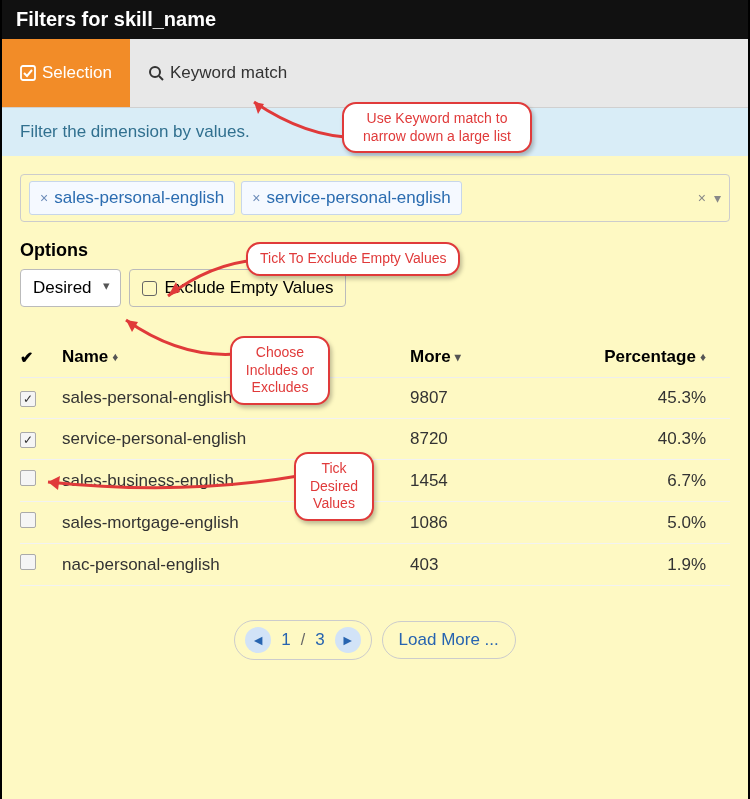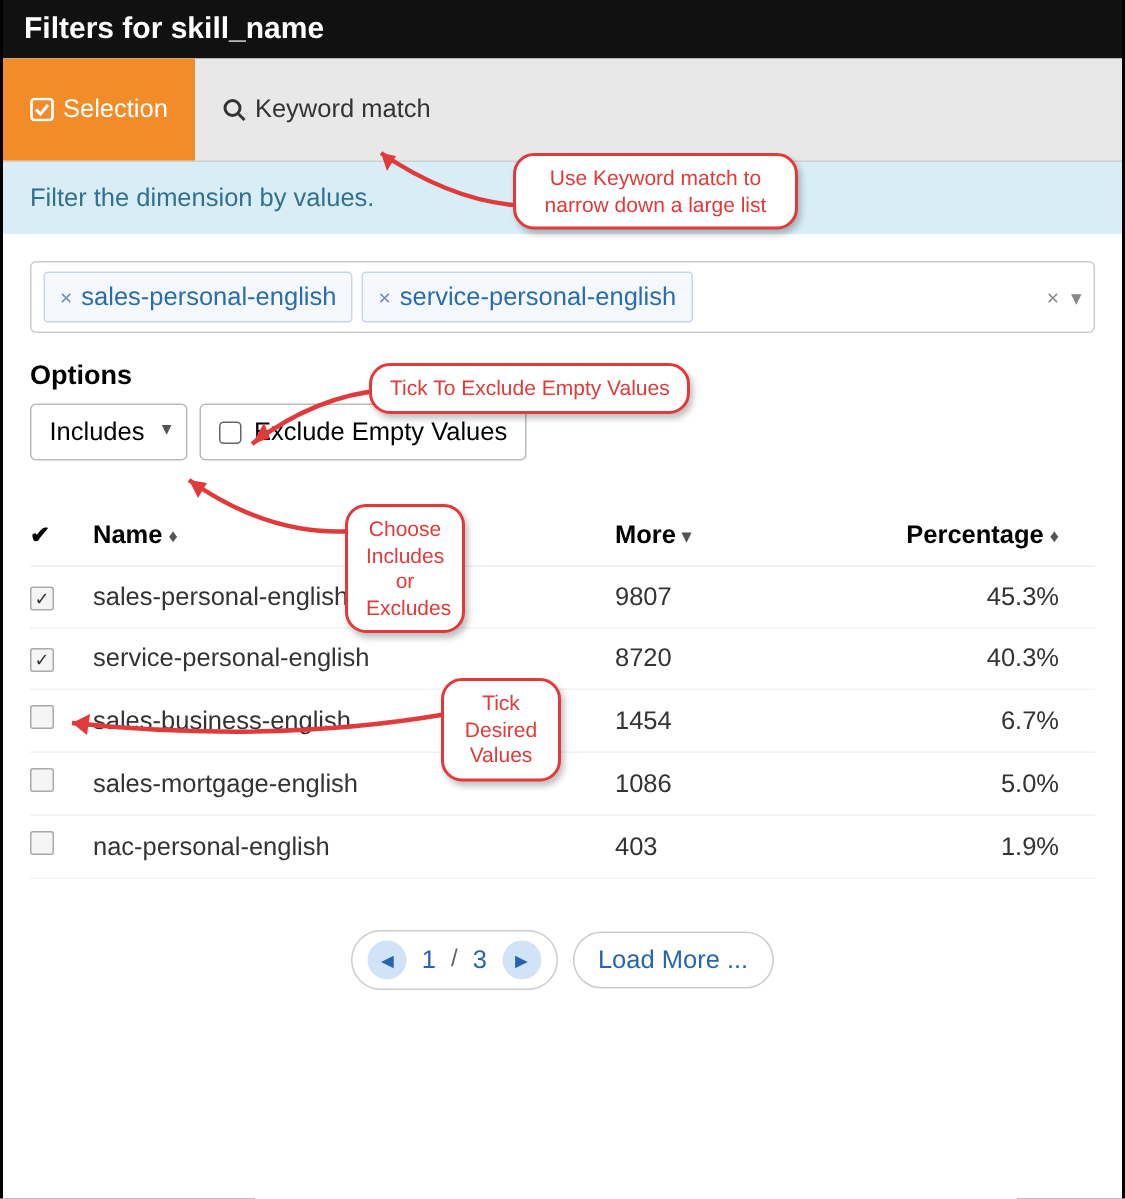--- a/index.html
+++ b/index.html
@@ -5,21 +5,21 @@
   * { box-sizing: border-box; }
   body {
     margin: 0;
     font-family: -apple-system, BlinkMacSystemFont, "Segoe UI", Arial, sans-serif;
     background: #000;
     width: 750px;
     height: 799px;
     overflow: hidden;
   }
   .modal {
-    background: #ffffff;
+    background: #fef9c3;
     width: 746px;
     margin: 0 2px;
     height: 799px;
     position: relative;
   }
   .header {
     background: #111;
     color: #fff;
     padding: 8px 14px;
     font-size: 20px;
@@ -281,21 +281,21 @@
       </span>
       <span class="chips-controls">
         <span>×</span>
         <span>▾</span>
       </span>
     </div>
 
     <div class="options-label">Options</div>
     <div class="options-row">
       <div class="select-box">
-        <span>Includes</span>
+        <span>Desired</span>
       </div>
       <div class="exclude-box">
         <span class="cbx"></span>
         <span>Exclude Empty Values</span>
       </div>
     </div>
 
     <div class="table">
       <div class="thead">
         <div class="th th-check">✔</div>
@@ -362,21 +362,21 @@
         <path d="M128 40 Q70 48 8 6" stroke="#e03a3a" stroke-width="3" fill="none"></path>
         <path d="M8 6 L18 8 L12 18 Z" fill="#e03a3a"></path>
       </svg>
 
     <div class="callout" style="top:86px; left:244px;">Tick To Exclude Empty Values</div>
     <svg class="arrow" style="top:100px; left:158px;" width="100" height="48">
         <path d="M96 4 Q50 8 8 40" stroke="#e03a3a" stroke-width="3" fill="none"></path>
         <path d="M8 40 L20 36 L16 26 Z" fill="#e03a3a"></path>
       </svg>
 
-    <div class="callout" style="top:180px; left:228px; width:80px;">Choose Includes or Excludes</div>
+    <div class="callout" style="top:180px; left:228px; width:100px;">Choose Includes or Excludes</div>
     <svg class="arrow" style="top:158px; left:118px;" width="120" height="48">
         <path d="M116 40 Q60 44 6 6" stroke="#e03a3a" stroke-width="3" fill="none"></path>
         <path d="M6 6 L18 8 L12 18 Z" fill="#e03a3a"></path>
       </svg>
 
     <div class="callout" style="top:296px; left:292px; width:80px;">Tick Desired Values</div>
     <svg class="arrow" style="top:310px; left:40px;" width="260" height="34">
         <path d="M256 10 Q140 30 6 16" stroke="#e03a3a" stroke-width="3" fill="none"></path>
         <path d="M6 16 L18 10 L16 24 Z" fill="#e03a3a"></path>
       </svg>

